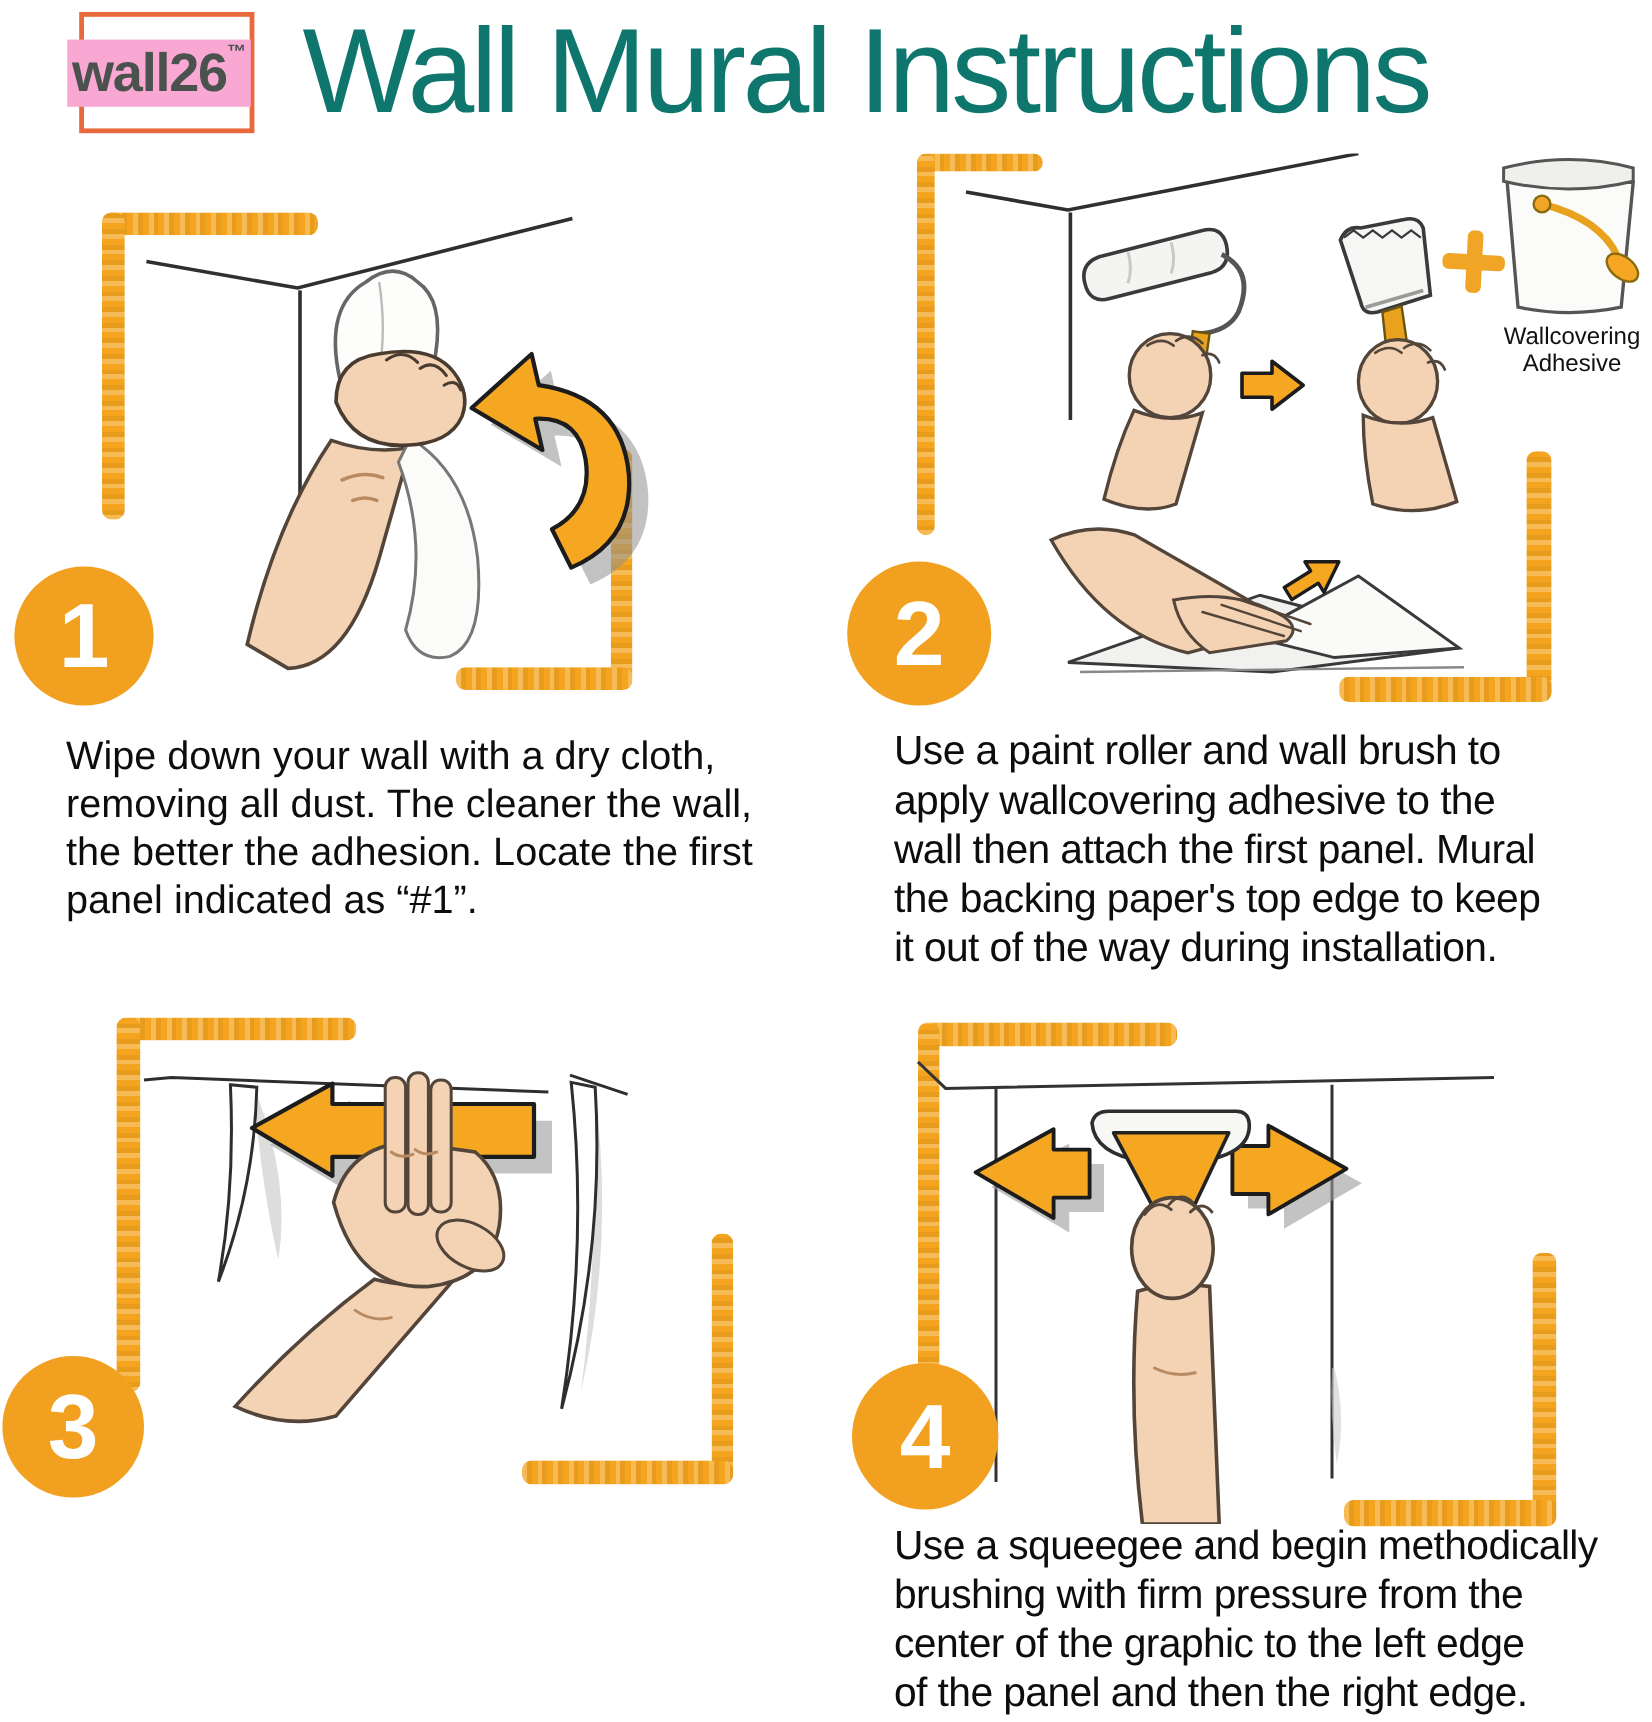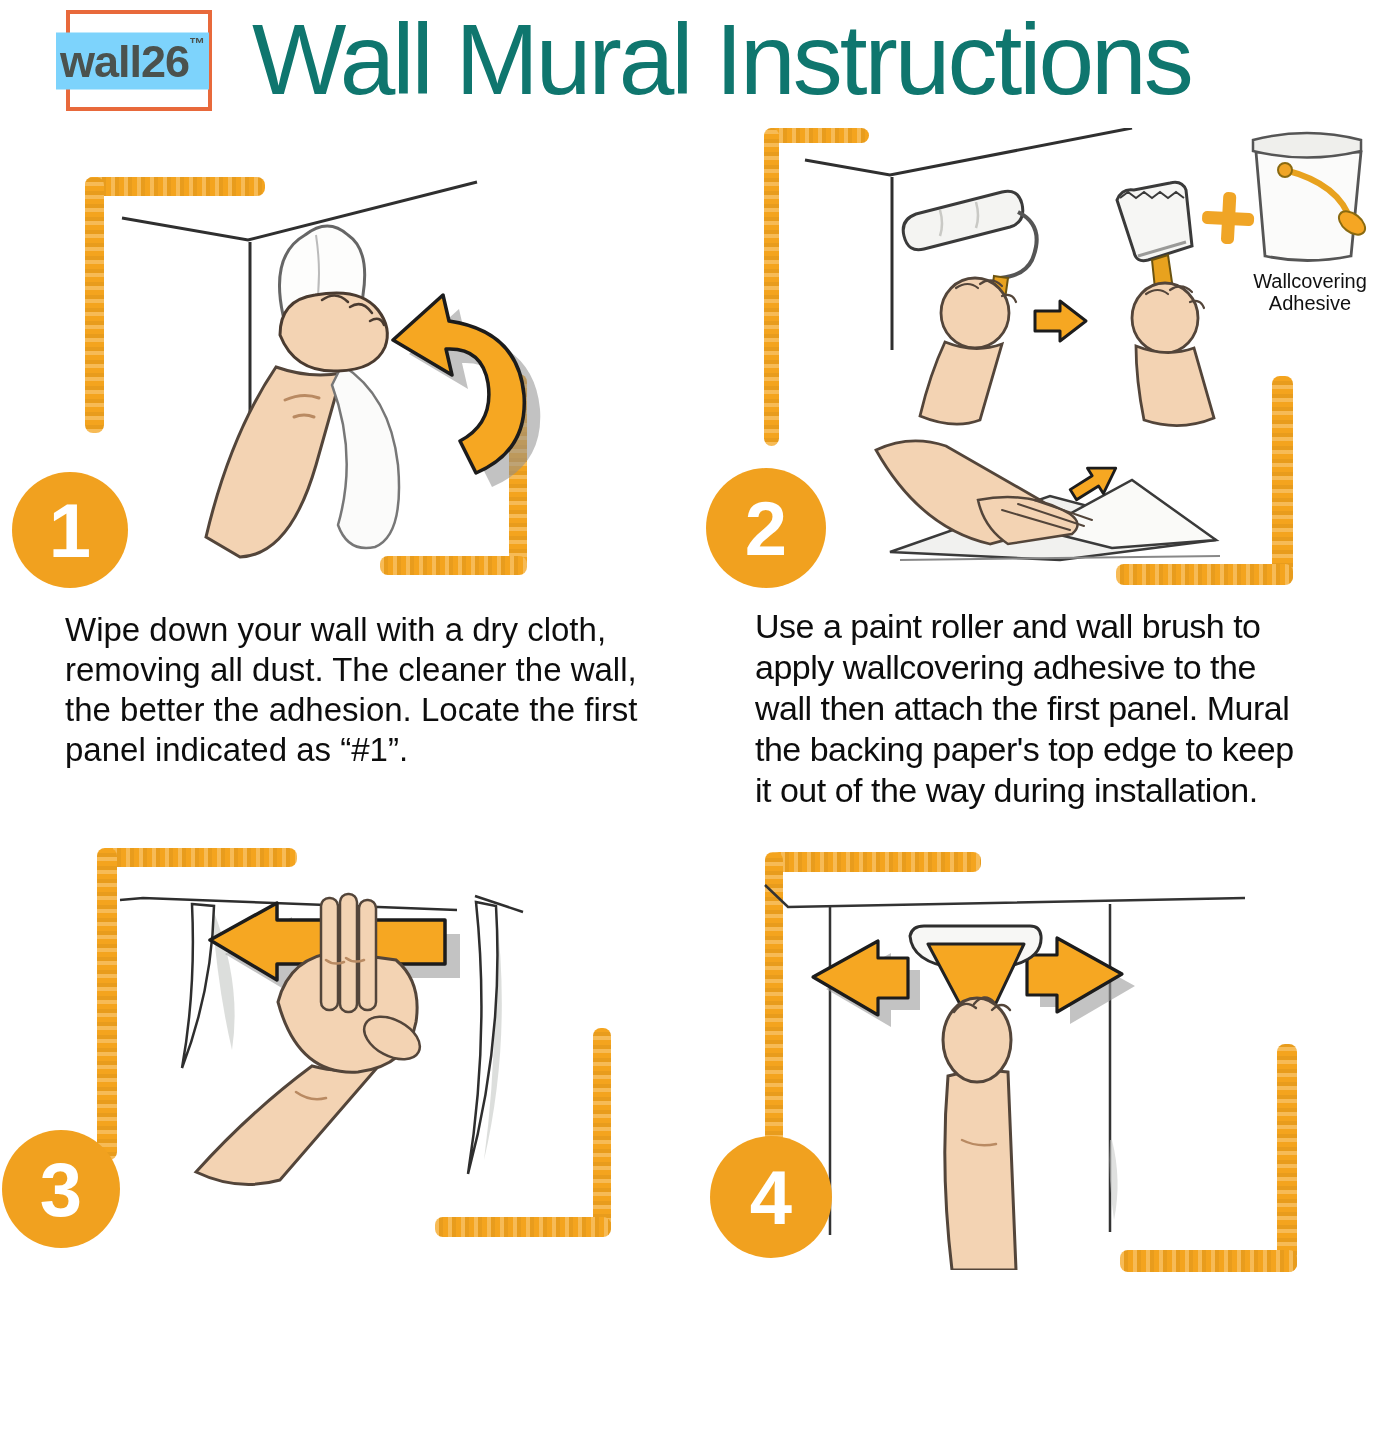--- a/index.html
+++ b/index.html
@@ -4,39 +4,39 @@
 <style>
   html,body{margin:0;padding:0;background:#ffffff;}
   .canvas{
     position:relative;width:1377px;height:1435px;background:#ffffff;overflow:hidden;
     font-family:"Liberation Sans",sans-serif;color:#0d0d0d;
   }
   
   .logo{position:absolute;left:66px;top:10px;width:138px;height:93px;border:4px solid #E8693B;}
   .logo-text{
     position:absolute;left:-14px;top:50%;transform:translateY(-50%);
-    background:#7dd3fc;padding:2px 4px;font-size:45px;font-weight:700;color:#4B524E;letter-spacing:-1px;white-space:nowrap;
+    background:#f9a8d4;padding:2px 4px;font-size:45px;font-weight:700;color:#4B524E;letter-spacing:-1px;white-space:nowrap;
   }
   .logo-text sup{font-size:16px;font-weight:700;vertical-align:28px;letter-spacing:0;}
   .page-title{
     position:absolute;left:252px;top:2px;width:1120px;
     font-size:100px;font-weight:400;letter-spacing:-3px;color:#0f766e;white-space:nowrap;
   }
   
   .crayon{position:absolute;background:#F4A41E;border-radius:8px;}
   .crayon-h{background-image:repeating-linear-gradient(90deg,rgba(255,255,255,.25) 0 4px,rgba(0,0,0,.05) 4px 8px,transparent 8px 13px);}
   .crayon-v{background-image:repeating-linear-gradient(0deg,rgba(255,255,255,.25) 0 4px,rgba(0,0,0,.05) 4px 8px,transparent 8px 13px);}
   
   .badge{
     position:absolute;border-radius:50%;background:#F1A11F;color:#fff;
     display:flex;align-items:center;justify-content:center;
     font-size:76px;font-weight:700;
   }
   
-  .desc{position:absolute;white-space:pre-line;margin-left:10px;}
+  .desc{position:absolute;white-space:pre-line;}
   .desc-a{font-size:33px;line-height:40px;letter-spacing:0px;}
   .desc-b{font-size:34px;line-height:41px;letter-spacing:-0.5px;}
   .bucket-label{position:absolute;left:1238px;top:270px;width:144px;text-align:center;font-size:20px;line-height:22px;color:#111;}
   .illu{position:absolute;}
   svg{display:block;}
 </style>
 </head>
 <body>
 
 <div class="canvas">
@@ -221,14 +221,18 @@
 
   <div class="desc desc-a" style="left:55px;top:610px;width:630px;">Wipe down your wall with a dry cloth,
 removing all dust. The cleaner the wall,
 the better the adhesion. Locate the first
 panel indicated as “#1”.</div>
   <div class="desc desc-b" style="left:745px;top:606px;width:628px;">Use a paint roller and wall brush to
 apply wallcovering adhesive to the
 wall then attach the first panel. Mural
 the backing paper's top edge to keep
 it out of the way during installation.</div>
+  <div class="desc desc-b" style="left:745px;top:1268px;width:628px;">Use a squeegee and begin methodically
+brushing with firm pressure from the
+center of the graphic to the left edge
+of the panel and then the right edge.</div>
 
 </div>
 
 </body></html>

